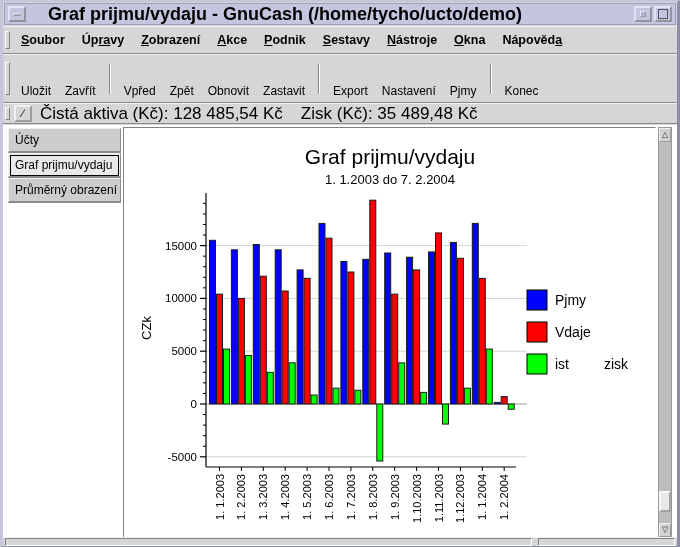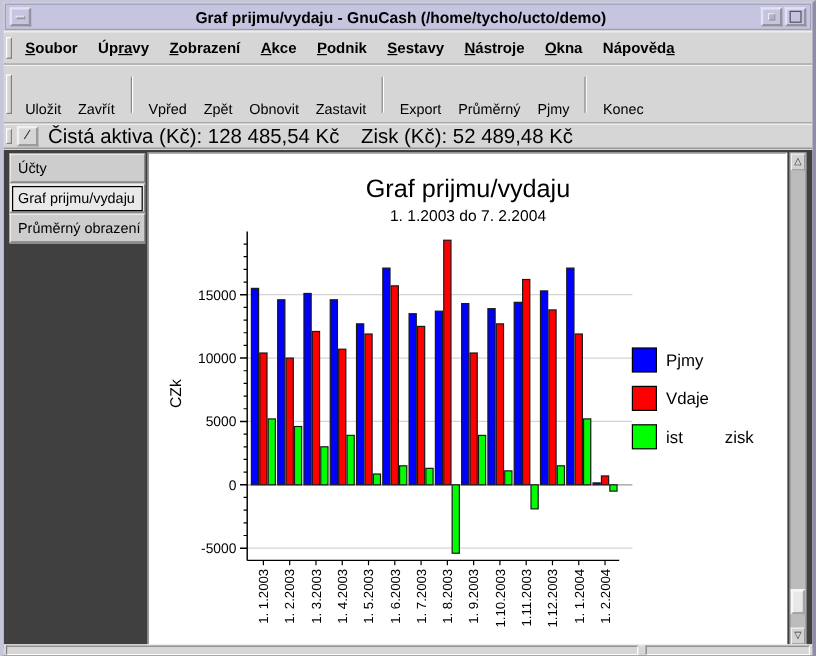--- a/index.html
+++ b/index.html
@@ -19,21 +19,21 @@
     display:flex;align-items:center;padding:0 2px;
   }
   .tb-btn{
     width:18px;height:16px;background:#c5c5e0;
     border:2px outset #e2e2f2;display:flex;align-items:center;justify-content:center;
     margin:0 1px;padding:0;cursor:default;
   }
   .tb-dash{width:8px;height:3px;background:#b0b0d0;border:1px outset #e8e8f6;}
   .tb-sq-small{width:6px;height:6px;background:#b0b0d0;border:1px outset #e8e8f6;}
   .tb-sq{width:10px;height:10px;border:1px solid #50506a;background:#c5c5e0;}
-  .tb-title{font-size:13px;font-weight:bold;margin-left:8px;flex:1;white-space:nowrap;overflow:hidden;text-align:center;}
+  .tb-title{font-size:18px;font-weight:bold;margin-left:21px;flex:1;white-space:nowrap;overflow:hidden;}
   
   .bar-row{position:absolute;left:0;right:0;background:#d6d6d6;display:flex;align-items:center;
     border-top:1px solid #f2f2f2;border-bottom:1px solid #8a8a8a;}
   .menubar{top:24px;height:28px;font-weight:bold;}
   .toolbar{top:52px;height:49px;}
   .summarybar{top:101px;height:21px;}
   .grip{width:5px;height:70%;margin:0 4px 0 2px;background:#d6d6d6;
     border-left:1px solid #ffffff;border-top:1px solid #ffffff;
     border-right:1px solid #808080;border-bottom:1px solid #808080;}
   .menu-item{font-size:12.5px;padding:3px 7px;margin-right:3px;white-space:nowrap;cursor:default;}
@@ -46,21 +46,21 @@
   .tool-btn svg{width:24px;height:24px;display:block;margin-bottom:2px;}
   .tool-sep{width:2px;height:30px;margin:0 6px;
     border-left:1px solid #8a8a8a;border-right:1px solid #ffffff;}
   .summary-toggle{
     width:18px;height:17px;margin-right:8px;background:#d6d6d6;
     border:2px outset #f0f0f0;font-size:11px;line-height:11px;padding:0;cursor:default;
   }
   .summary-text{font-size:17px;white-space:nowrap;}
   .summary-text + .summary-text{margin-left:18px;}
   
-  .main{position:absolute;left:0;top:123px;right:0;height:415px;background:#404040;}
+  .main{position:absolute;left:0;top:123px;right:0;height:415px;background:#ffffff;}
   .sidebar{position:absolute;left:5px;top:3px;width:113px;}
   .side-tab{
     height:25px;background:#cdcdcd;display:flex;align-items:center;
     padding-left:6px;font-size:12px;white-space:nowrap;overflow:hidden;
     border-top:1px solid #f0f0f0;border-left:1px solid #f0f0f0;
     border-right:1px solid #8a8a8a;border-bottom:2px solid #8a8a8a;
     cursor:default;
   }
   .side-tab.active{background:#e9e9e9;outline:1px solid #000;outline-offset:-3px;border-bottom:2px solid #8a8a8a;}
   .content{
@@ -171,21 +171,21 @@
             <path d="M13 7 c4 0 6 3 6 7" fill="none" stroke="#444" stroke-width="1.6"></path>
             <circle cx="17" cy="18" r="3.4" fill="#4ab04a" stroke="#1e5c1e"></circle>
           </svg>
           <span>Export</span>
         </button>
         <button class="tool-btn">
           <svg viewBox="0 0 24 24">
             <path d="M4.5 4.5 h11 v15 h-11 z" fill="#f8f4da" stroke="#555"></path>
             <path d="M9 19 L19.5 5.5 l3 2.3 L12 21 Z" fill="#ecc964" stroke="#555"></path>
           </svg>
-          <span>Průměrný</span>
+          <span>Nastavení</span>
         </button>
         <button class="tool-btn">
           <svg viewBox="0 0 24 24">
             <rect x="4.5" y="10.5" width="15" height="8" rx="1" fill="#c4c4c4" stroke="#444"></rect>
             <rect x="7.5" y="4.5" width="9" height="6" fill="#fff" stroke="#444"></rect>
             <rect x="7.5" y="14.5" width="9" height="6.5" fill="#fff" stroke="#444"></rect>
           </svg>
           <span>Pjmy</span>
         </button>
         <div class="tool-sep"></div>
@@ -196,21 +196,21 @@
           </svg>
           <span>Konec</span>
         </button>
       </div>
   </div>
 
   <div class="bar-row summarybar">
     <div class="grip"></div>
     <button class="summary-toggle">∕</button>
     <span class="summary-text">Čistá aktiva (Kč): 128 485,54 Kč</span>
-    <span class="summary-text">Zisk (Kč): 52 489,48 Kč</span>
+    <span class="summary-text">Zisk (Kč): 35 489,48 Kč</span>
   </div>
 
   <div class="main">
     <div class="sidebar" id="sidebar-tabs">
         <div class="side-tab">Účty</div>
         <div class="side-tab active">Graf prijmu/vydaju</div>
         <div class="side-tab">Průměrný obrazení</div>
       </div>
 
     <div class="content">

